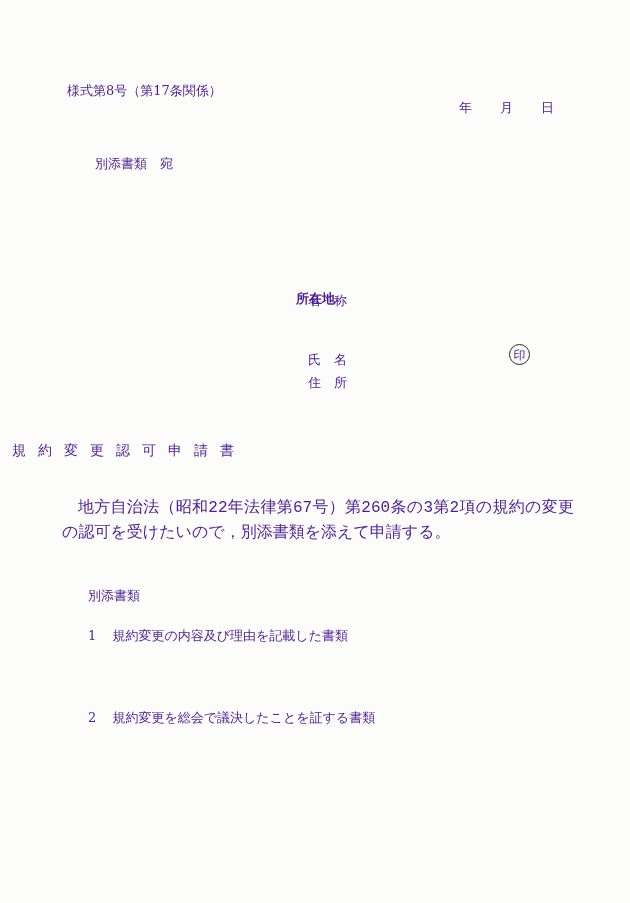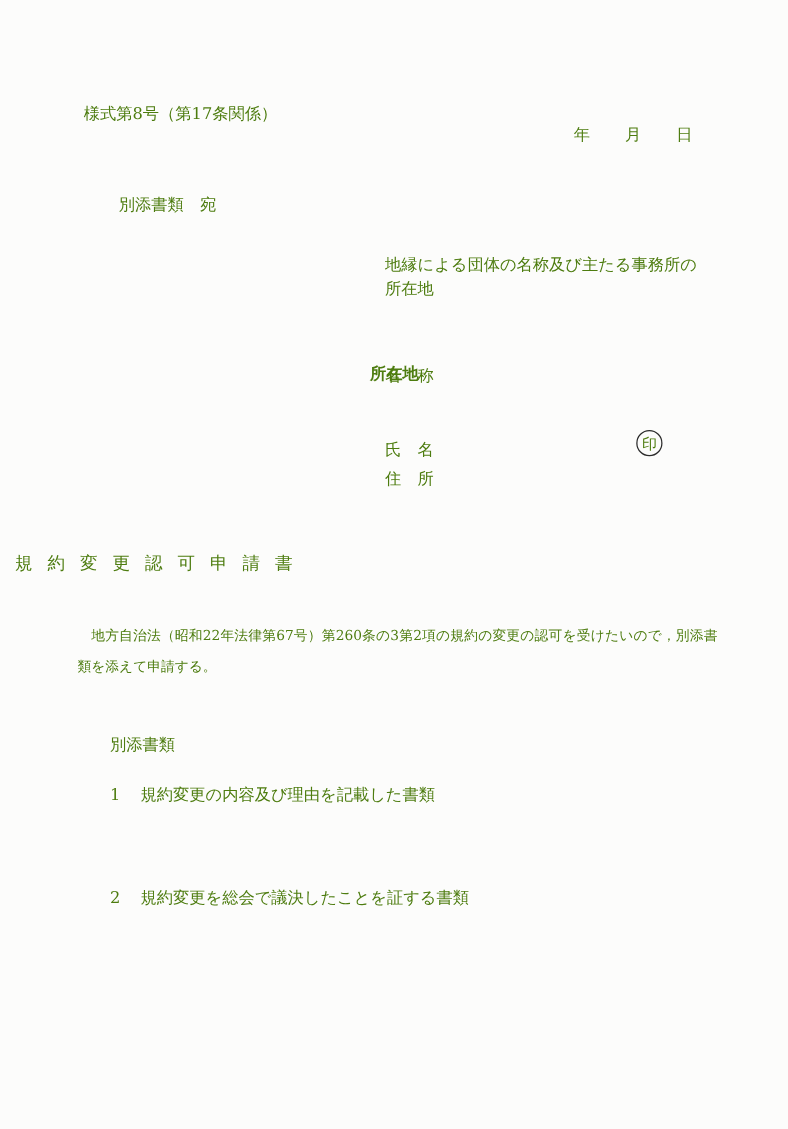--- a/index.html
+++ b/index.html
@@ -7,21 +7,21 @@
     padding: 0;
     background: #e8e8e8;
   }
   .page {
     position: relative;
     width: 630px;
     height: 903px;
     margin: 0 auto;
     background: #fcfcfb;
     font-family: "DejaVu Serif", "Liberation Serif", serif;
-    color: #4d7c0f;
+    color: #4c1d95;
     font-size: 13px;
     overflow: hidden;
   }
   .abs { position: absolute; white-space: nowrap; }
 
   .form-number   { left: 67px;  top: 82px; }
   .date-line     { left: 459px; top: 99px; display: flex; }
   .date-line span + span { margin-left: 28px; }
 
   .addressee     { left: 95px;  top: 155px; }
@@ -53,23 +53,24 @@
     letter-spacing: 12px;
     text-indent: 12px;
     font-size: 14px;
   }
 
   .body-par {
     left: 62px; top: 496px;
     width: 512px;
     white-space: normal;
     line-height: 25px;
-    font-size: 11px;
+    font-size: 16px;
     text-indent: 1em;
     text-align: justify;
+    font-family: Liberation Mono, monospace;
   }
 
   .attach-heading { left: 88px; top: 587px; }
   .attach-item-1  { left: 88px; top: 627px; }
   .attach-item-2  { left: 88px; top: 709px; }
   .attach-item .item-text { margin-left: 12px; text-align: center; }
 </style>
 </head>
 <body>
 
@@ -78,21 +79,20 @@
   <div class="abs form-number">様式第8号（第17条関係）</div>
 
   <div class="abs date-line">
     <span>年</span>
     <span>月</span>
     <span>日</span>
   </div>
 
   <div class="abs addressee">別添書類　宛</div>
 
-  <div class="abs org-label">地縁による団体の名称及び主たる事務所の所在地</div>
 
   <div class="abs field-name">名　称</div>
   <div class="abs field-loc">所在地</div>
   <div class="abs field-repname">氏　名</div>
   <div class="abs seal">印</div>
   <div class="abs field-repaddr">住　所</div>
 
   <div class="abs doc-title">規約変更認可申請書</div>
 
   <div class="abs body-par">地方自治法（昭和22年法律第67号）第260条の3第2項の規約の変更の認可を受けたいので，別添書類を添えて申請する。</div>

